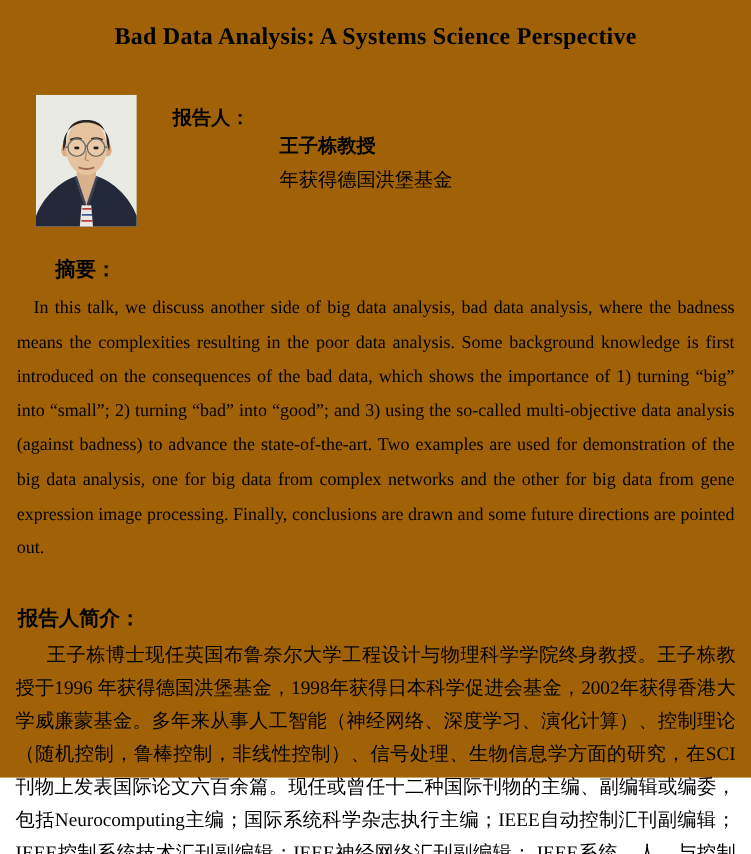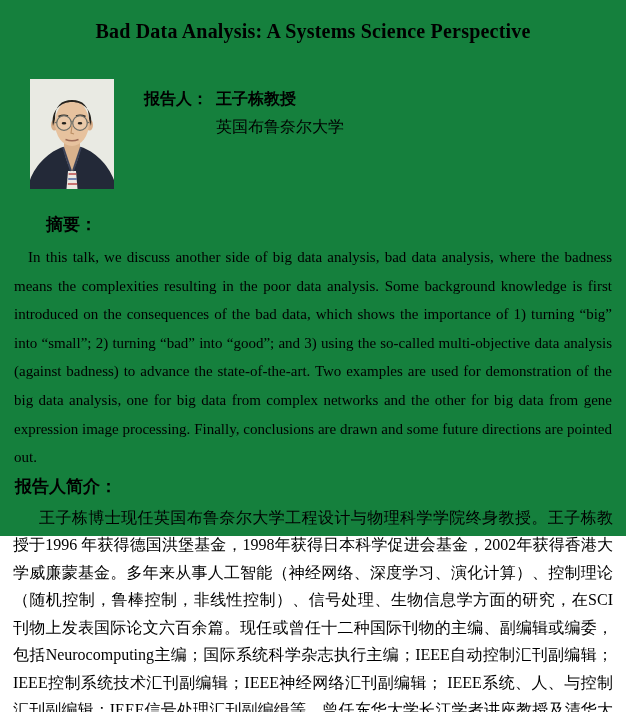--- a/index.html
+++ b/index.html
@@ -3,21 +3,21 @@
 <meta charset="utf-8">
 <style>
   * { margin:0; padding:0; box-sizing:border-box; }
   html, body { background:#ffffff; }
   body {
     width:626px; height:712px;
     font-family:"Liberation Serif","DejaVu Serif",serif;
     color:#000000;
     overflow:hidden;
   }
-  .page { width:626px; height:536px; background:#15803d; position:relative; }
+  .page { width:626px; height:648px; background:#a16207; position:relative; }
 
   .title {
     padding-top:20px;
     text-align:center;
     font-size:20px;
     font-weight:700;
     letter-spacing:0.2px;
   }
 
   .speaker-section {
@@ -27,33 +27,33 @@
   }
   .photo-frame { width:84px; height:110px; flex:0 0 84px; }
   .photo-frame svg { display:block; width:84px; height:110px; }
 
   .speaker-info {
     margin-left:30px;
     padding-top:6px;
     font-size:16px;
     line-height:28px;
   }
-  .info-row { display:flex; height:28px; }
+  .info-row { display:flex; height:28px;gap:17px; }
   .info-label { font-weight:700; width:72px; white-space:pre; }
   .info-spacer { width:72px; }
-  .info-value { white-space:pre; }
+  .info-value { white-space:pre;margin-top:24px; }
   .info-value.bold { font-weight:700; }
 
   .section-heading {
     font-weight:700;
     font-size:17px;
     margin-left:15px;
   }
   .abstract-heading { margin-top:24px;margin-left:46px; }
-  .bio-heading { margin-top:3px;font-family:Liberation Serif, serif; }
+  .bio-heading { margin-top:32px;font-family:Liberation Serif, serif; }
 
   .abstract-body {
     margin:7px 14px 0 14px;
     font-size:15px;
     line-height:28.6px;
     text-align:justify;
     text-indent:14px;
   }
   .bio-body {
     margin:6px 13px 0 13px;
@@ -114,21 +114,21 @@
       </svg>
     </div>
 
     <div class="speaker-info">
       <div class="info-row">
         <span class="info-label">报告人：</span>
         <span class="info-value bold">王子栋教授</span>
       </div>
       <div class="info-row">
         <span class="info-spacer"></span>
-        <span class="info-value">英国布鲁奈尔大学</span>
+        <span class="info-value">年获得德国洪堡基金</span>
       </div>
     </div>
 
   </div>
 
   <div class="section-heading abstract-heading">摘要：</div>
   <p class="abstract-body">In this talk, we discuss another side of big data analysis, bad data analysis, where the badness means the complexities resulting in the poor data analysis. Some background knowledge is first introduced on the consequences of the bad data, which shows the importance of 1) turning “big” into “small”; 2) turning “bad” into “good”; and 3) using the so-called multi-objective data analysis (against badness) to advance the state-of-the-art. Two examples are used for demonstration of the big data analysis, one for big data from complex networks and the other for big data from gene expression image processing. Finally, conclusions are drawn and some future directions are pointed out.</p>
 
   <div class="section-heading bio-heading">报告人简介：</div>
   <p class="bio-body">王子栋博士现任英国布鲁奈尔大学工程设计与物理科学学院终身教授。王子栋教授于1996 年获得德国洪堡基金，1998年获得日本科学促进会基金，2002年获得香港大学威廉蒙基金。多年来从事人工智能（神经网络、深度学习、演化计算）、控制理论（随机控制，鲁棒控制，非线性控制）、信号处理、生物信息学方面的研究，在SCI刊物上发表国际论文六百余篇。现任或曾任十二种国际刊物的主编、副编辑或编委，包括Neurocomputing主编；国际系统科学杂志执行主编；IEEE自动控制汇刊副编辑；IEEE控制系统技术汇刊副编辑；IEEE神经网络汇刊副编辑； IEEE系统、人、与控制汇刊副编辑；IEEE信号处理汇刊副编缉等。曾任东华大学长江学者讲座教授及清华大学国家级特聘教授。 现为IEEE Fellow，IEEE出版社编委，英国皇家统计学会理事，曾任旅英华人自动化及计算机协会主席。</p>

